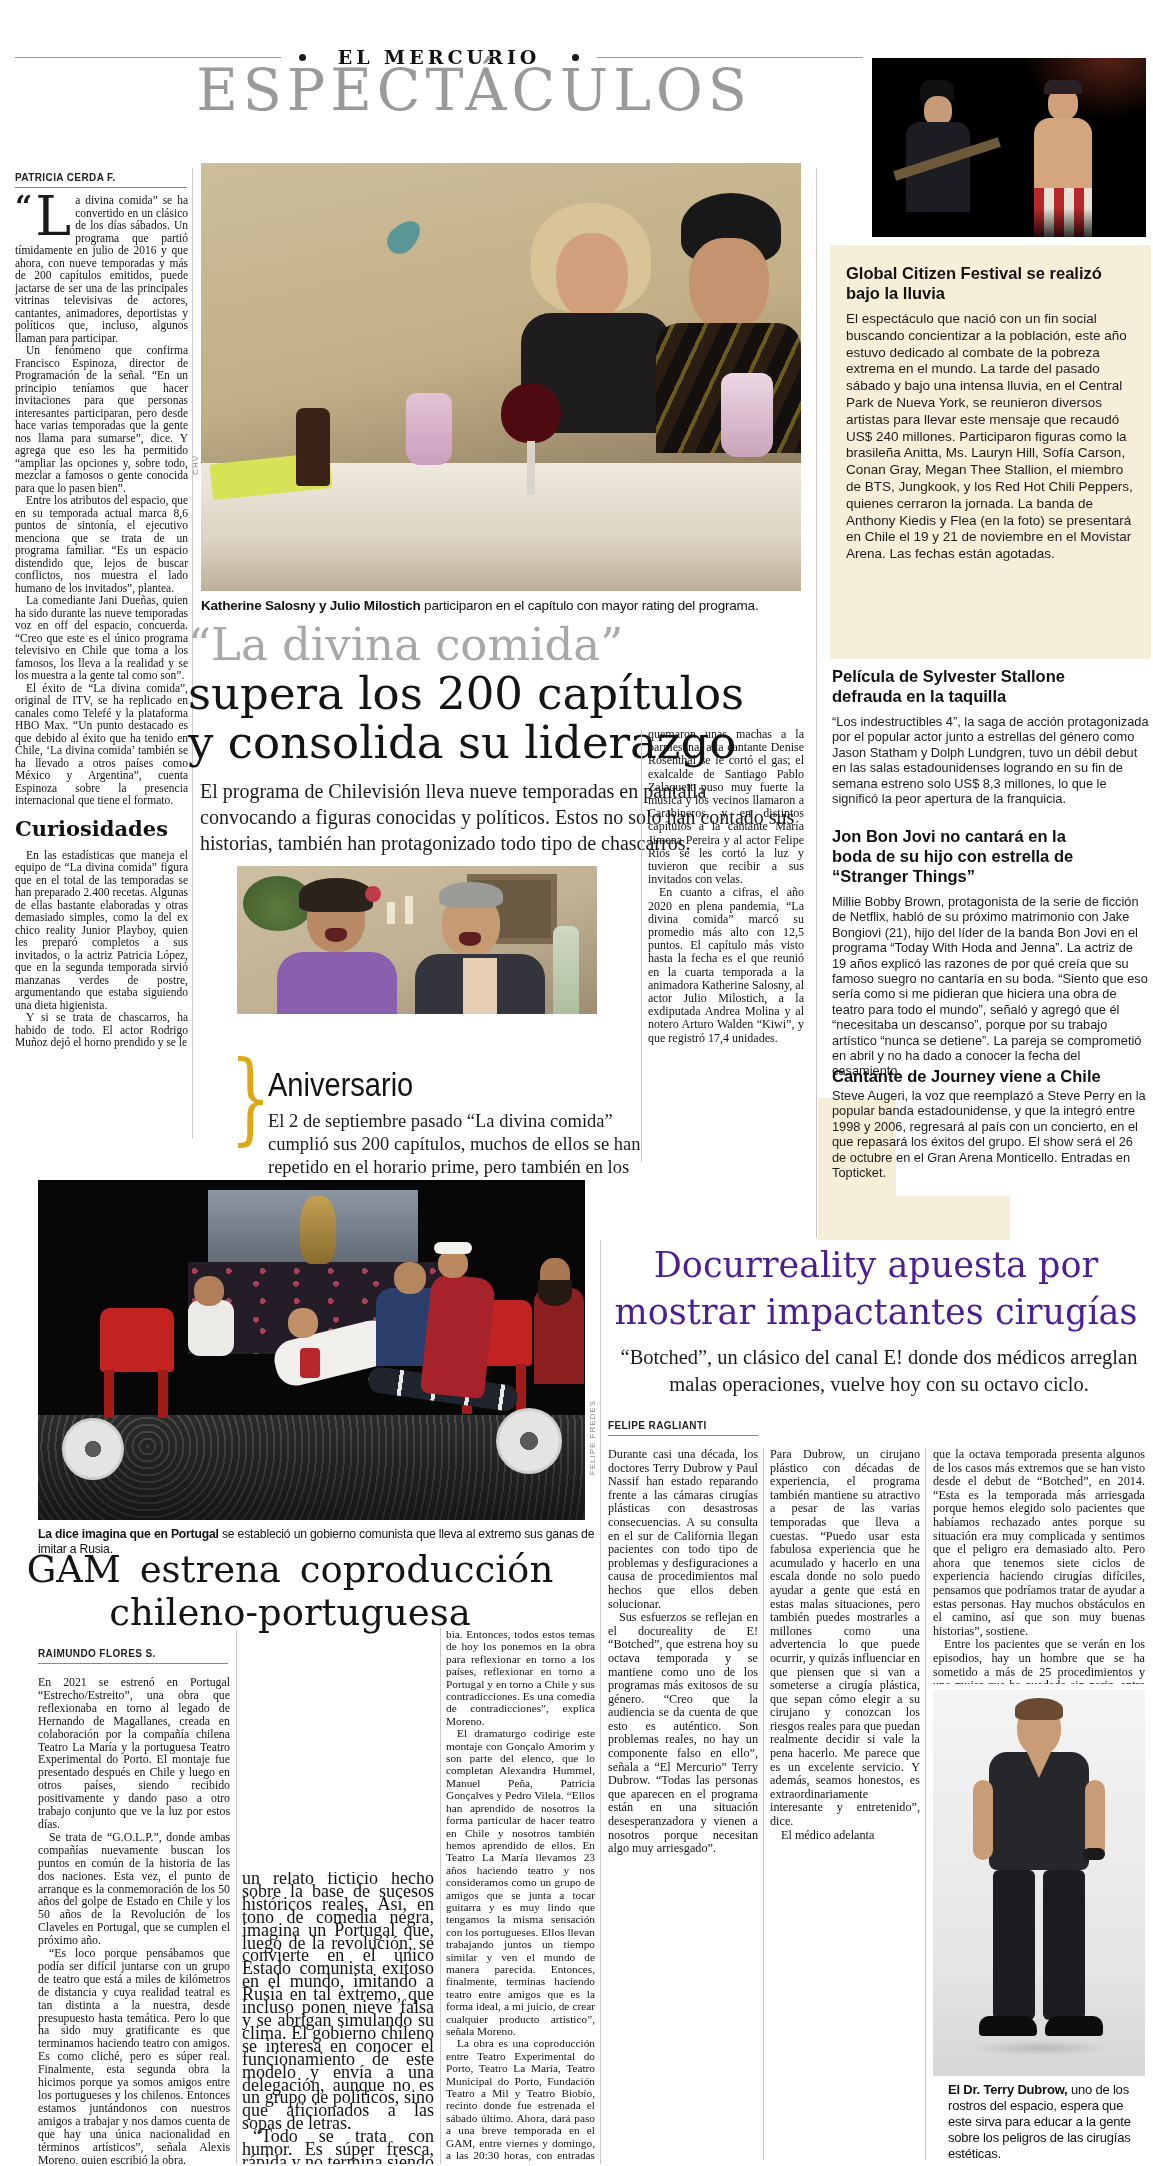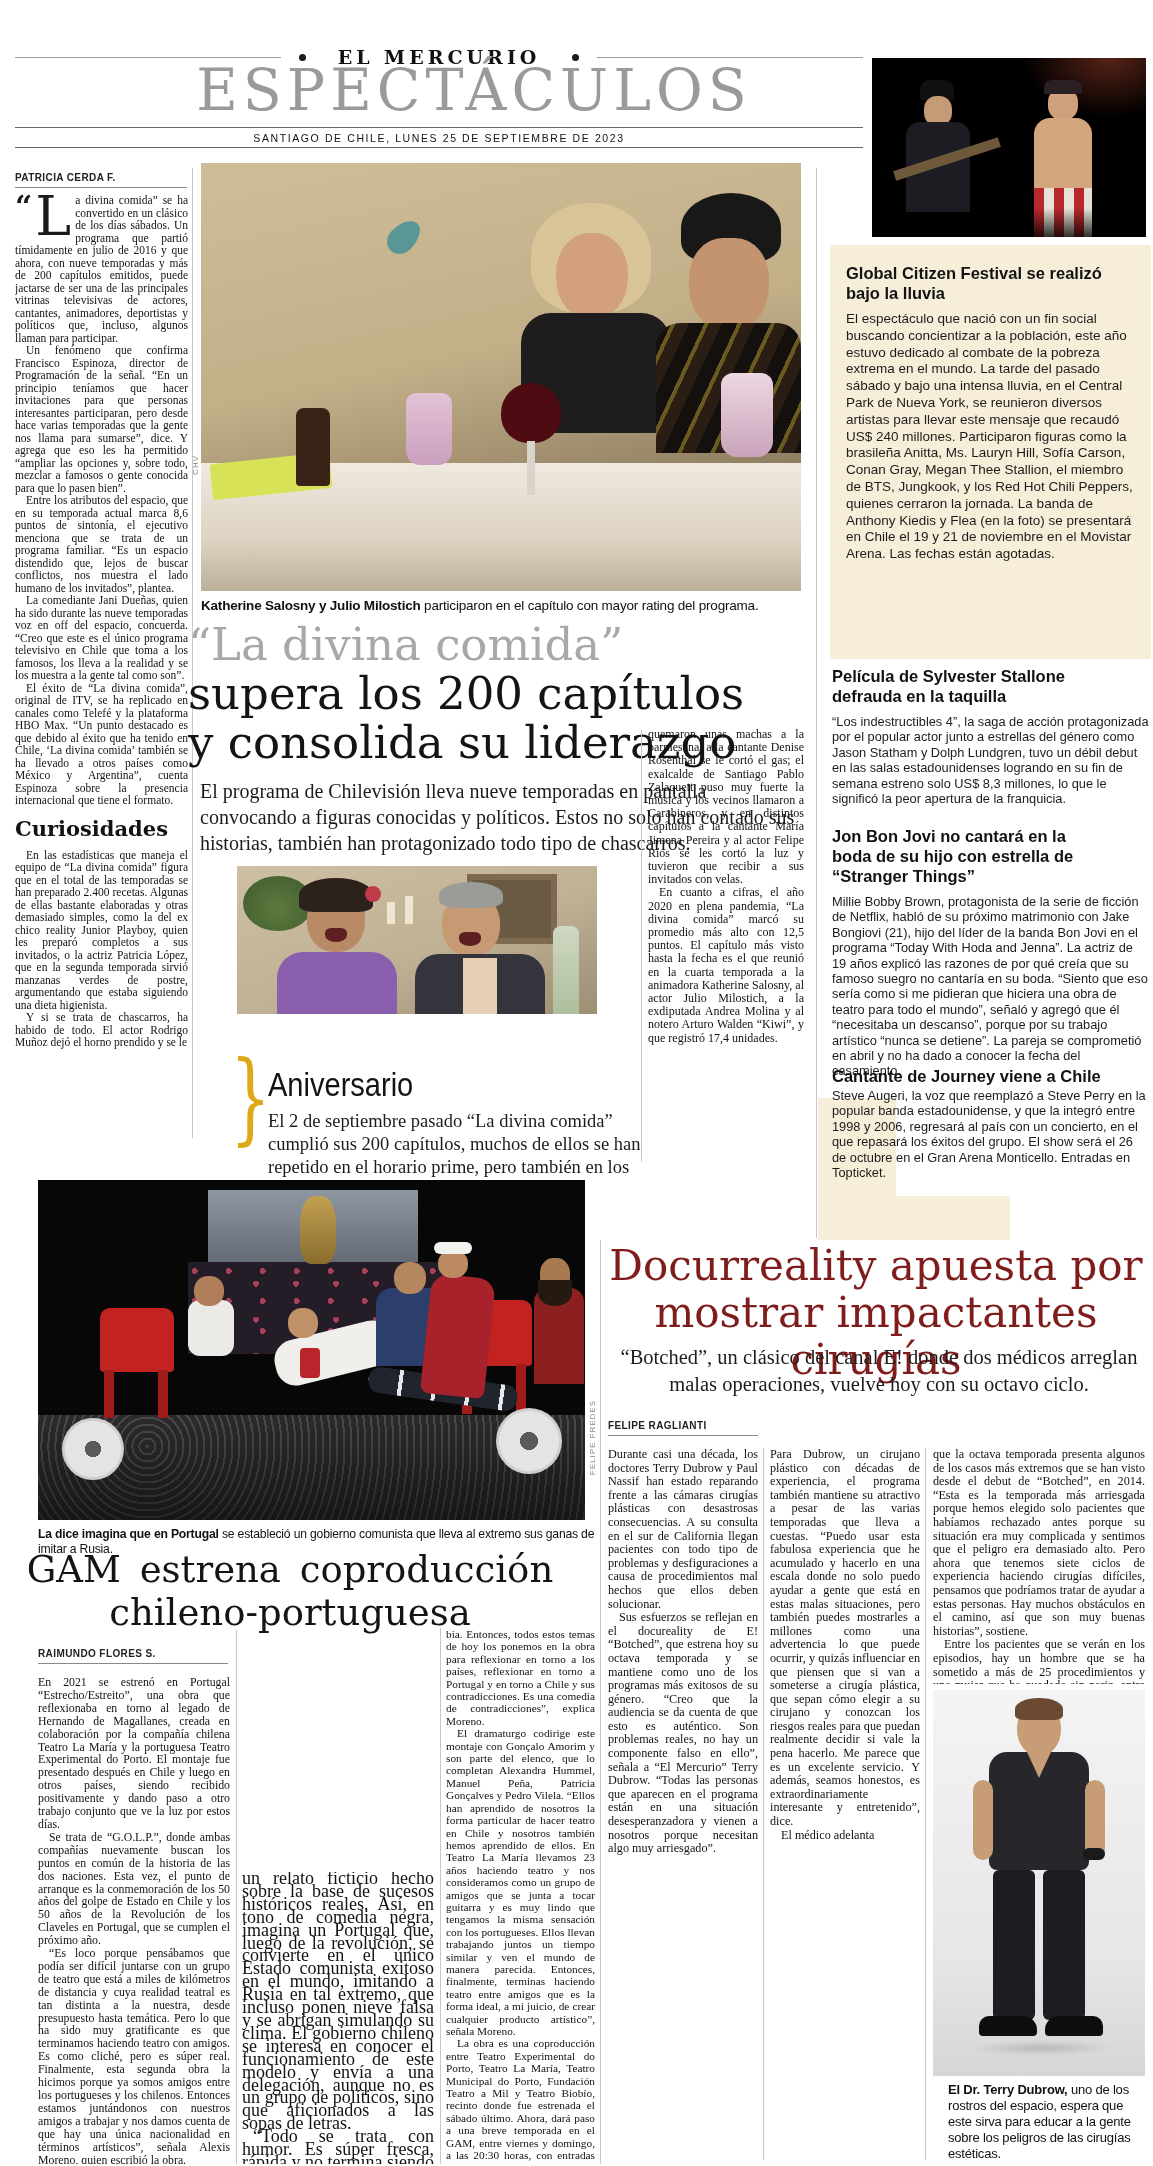--- a/index.html
+++ b/index.html
@@ -61,39 +61,38 @@
   .gam-headline{position:absolute;left:25px;top:1548px;width:530px;text-align:center;
         font-family:"DejaVu Serif",serif;font-size:37px;line-height:43px;color:#141414;word-spacing:7px;}
   .gam-col1{left:38px;top:1676px;width:192px;height:488px;font-size:11.8px;line-height:12.9px;}
   .pullquote{position:absolute;left:242px;top:1640px;width:192px;text-align:center;
         font-family:"DejaVu Serif",serif;font-size:21px;line-height:27px;color:#1a1a1a;}
   .gam-col2{left:242px;top:1872px;width:192px;height:292px;font-size:18px;line-height:12.9px;}
   .gam-col3{left:446px;top:1628px;width:149px;height:536px;font-size:11.3px;line-height:12.4px;}
 
   
   .docu-headline{position:absolute;left:602px;top:1242px;width:548px;text-align:center;
-        font-family:"DejaVu Serif",serif;font-size:42px;line-height:47px;color:#7f1d1d;}
+        font-family:"DejaVu Serif",serif;font-size:35px;line-height:47px;color:#4c1d95;}
   .docudeck{left:618px;top:1344px;width:522px;text-align:center;font-size:20.5px;line-height:27px;color:#1c1c1c;}
   .docu-col{font-size:12.2px;line-height:13.6px;}
   .doccap{left:948px;top:2082px;width:198px;font-size:13px;line-height:16px;}
 </style>
 </head>
 <body>
 
 <div id="page" data-name="newspaper-page">
 
   <div class="mast-row1" data-name="masthead-row">
     <div class="mast-rule" data-name="masthead-rule-left"></div>
     <div class="mast-dot" data-name="masthead-dot-left"></div>
     <div class="paper-name" data-name="newspaper-name">EL MERCURIO</div>
     <div class="mast-dot" data-name="masthead-dot-right"></div>
     <div class="mast-rule" data-name="masthead-rule-right"></div>
   </div>
   <div class="section-title" data-name="section-title">ESPECTÁCULOS</div>
-  <div class="dateline" data-name="dateline">SANTIAGO DE CHILE, LUNES 25 DE SEPTIEMBRE DE 2023</div>
 
   <div class="byline" style="left:15px;top:172px;width:172px;" data-name="byline-main">PATRICIA CERDA F.</div>
   <div class="vrule" style="left:192px;top:168px;height:970px;" data-name="column-rule"></div>
 
   <div class="col leftcol" data-name="main-article-left-column">
     <p class="noindent" style="text-indent:0;">
       <span class="bigquote" data-name="opening-quote">“</span><span class="dropcap" data-name="dropcap">L</span><span data-name="paragraph">a divina comida” se ha convertido en un clásico de los días sábados. Un programa que partió tímidamente en julio de 2016 y que ahora, con nueve temporadas y más de 200 capítulos emitidos, puede jactarse de ser una de las principales vitrinas televisivas de actores, cantantes, animadores, deportistas y políticos que, incluso, algunos llaman para participar.</span>
     </p>
     <p data-name="paragraph">Un fenómeno que confirma Francisco Espinoza, director de Programación de la señal. “En un principio teníamos que hacer invitaciones para que personas interesantes participaran, pero desde hace varias temporadas que la gente nos llama para sumarse”, dice. Y agrega que eso les ha permitido “ampliar las opciones y, sobre todo, mezclar a famosos o gente conocida para que lo pasen bien”.</p>
       <p data-name="paragraph">Entre los atributos del espacio, que en su temporada actual marca 8,6 puntos de sintonía, el ejecutivo menciona que se trata de un programa familiar. “Es un espacio distendido que, lejos de buscar conflictos, nos muestra el lado humano de los invitados”, plantea.</p>

